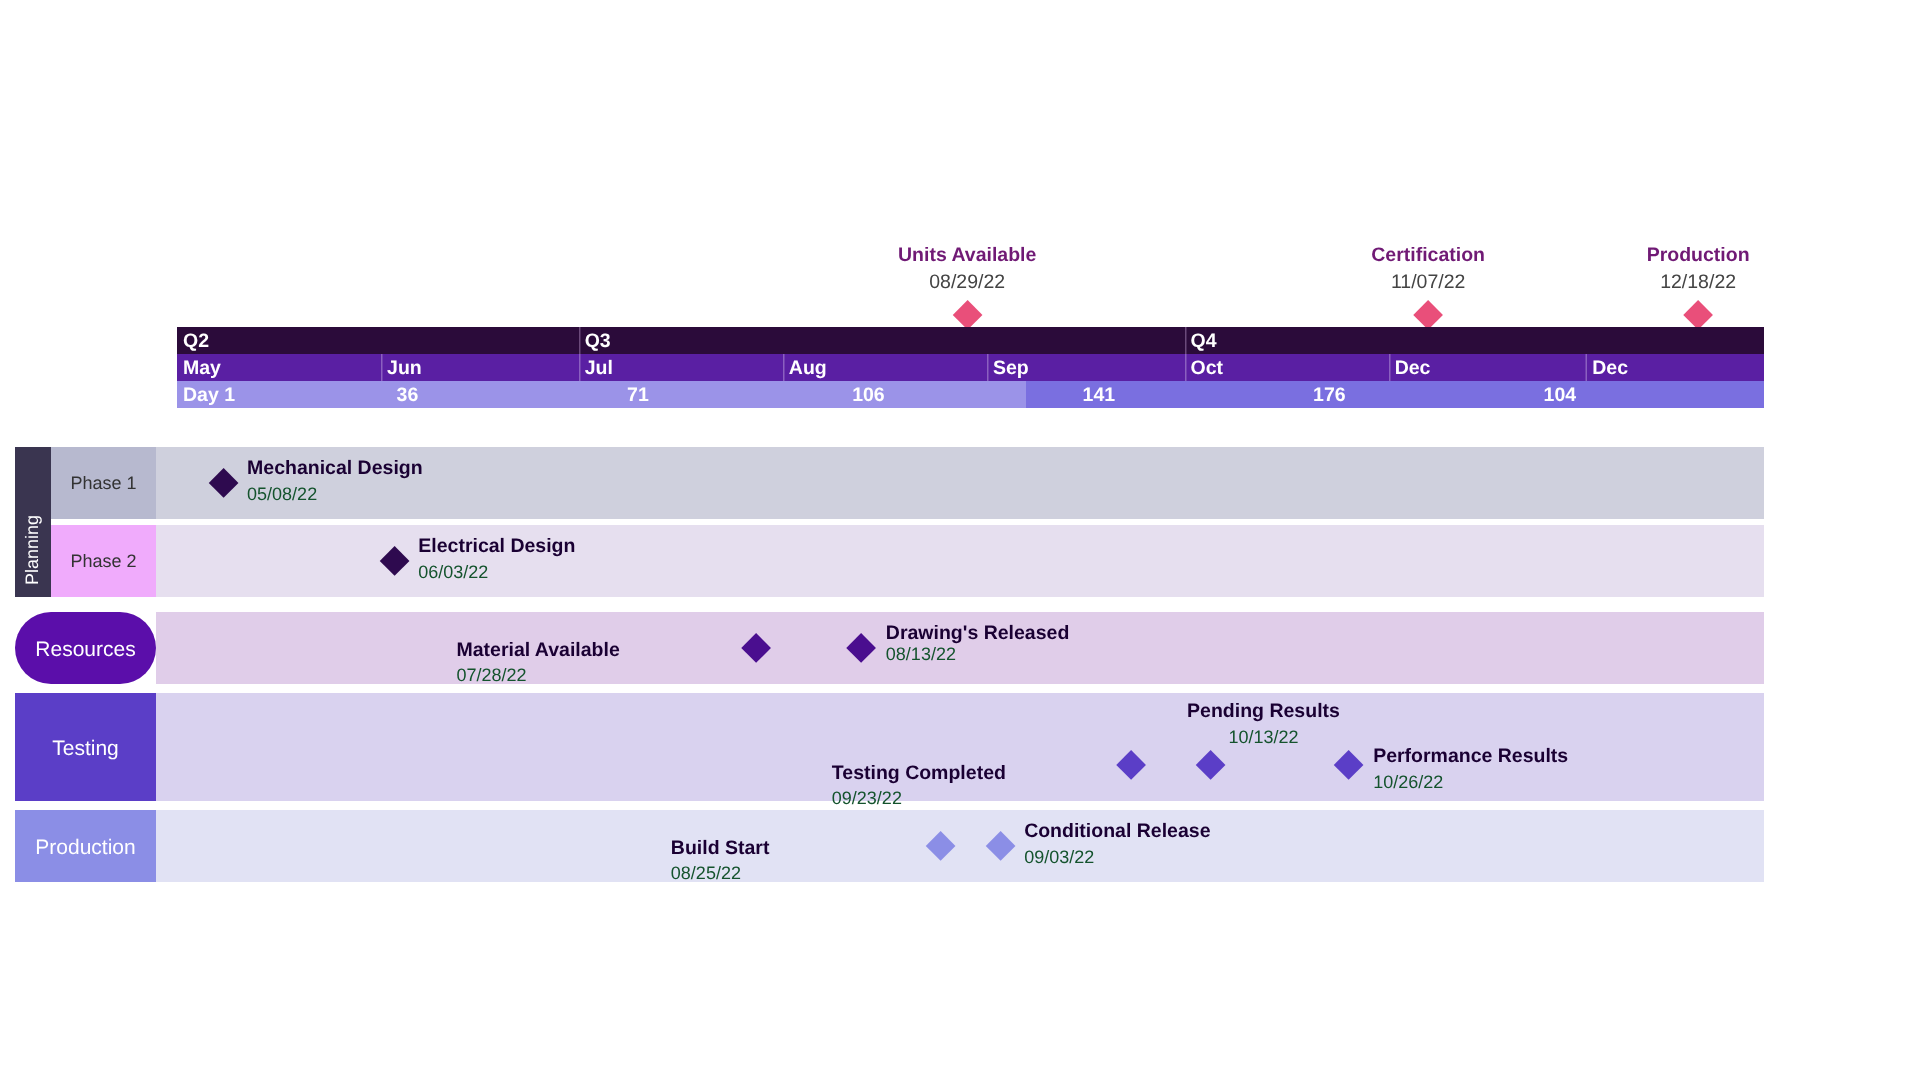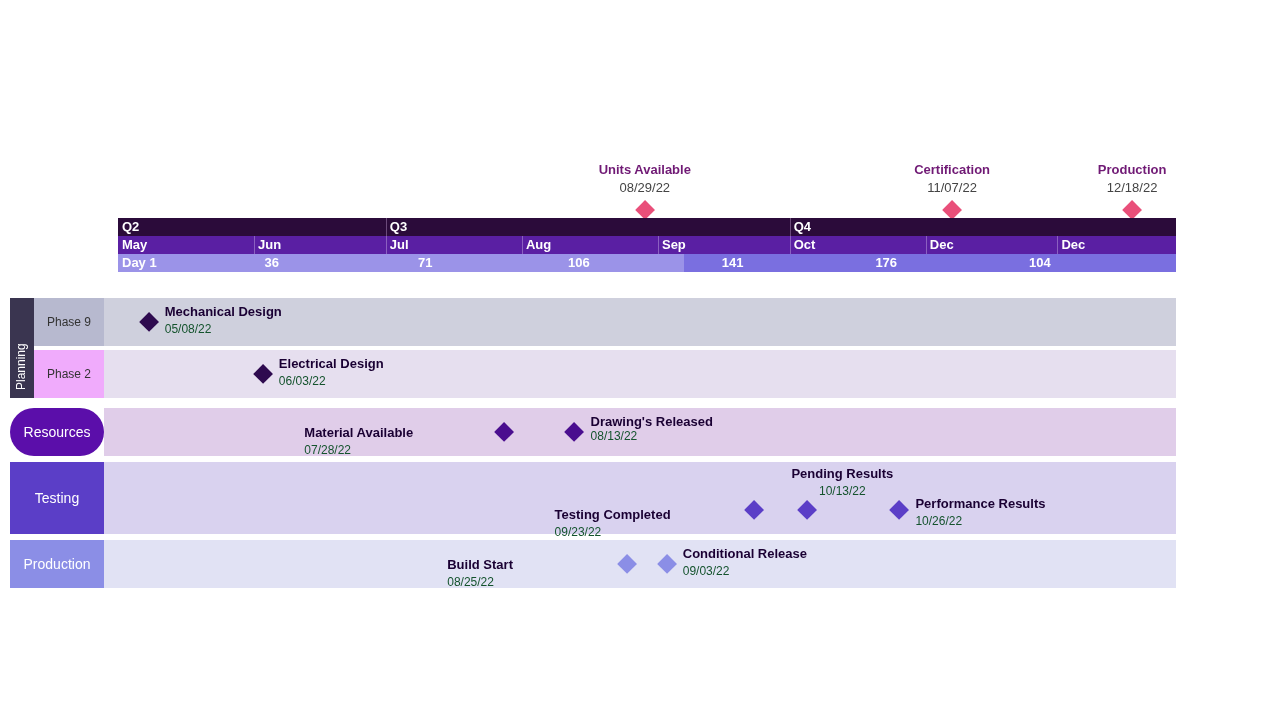--- a/index.html
+++ b/index.html
@@ -53,21 +53,21 @@
     <div class="abs tl-text" style="left:1061.4688796680498px;top:236px;height:18px;line-height:18px;">Dec</div>
     <div class="abs" style="left:118px;top:254px;width:1058px;height:18px;background:#7a6fe0;"></div>
     <div class="abs tl-text" style="top: 254px; height: 18px; line-height: 18px; left: 122px;">Day 1</div>
     <div class="abs tl-text" style="top: 254px; height: 18px; line-height: 18px; left: 251.651px; width: 40px; text-align: center;">36</div>
     <div class="abs tl-text" style="top: 254px; height: 18px; line-height: 18px; left: 405.303px; width: 40px; text-align: center;">71</div>
     <div class="abs tl-text" style="top: 254px; height: 18px; line-height: 18px; left: 558.954px; width: 40px; text-align: center;">106</div>
     <div class="abs tl-text" style="top: 254px; height: 18px; line-height: 18px; left: 712.606px; width: 40px; text-align: center;">141</div>
     <div class="abs tl-text" style="top: 254px; height: 18px; line-height: 18px; left: 866.257px; width: 40px; text-align: center;">176</div>
     <div class="abs tl-text" style="top: 254px; height: 18px; line-height: 18px; left: 1019.91px; width: 40px; text-align: center;">104</div>
     <div class="abs" style="left:118px;top:254px;width:566.3153526970955px;height:18px;background:rgba(255,255,255,0.25);"></div>
-    <div class="abs phase-cell" style="left:34px;top:298px;width:70px;height:48px;background:#b7b9cf;">Phase 9</div>
+    <div class="abs phase-cell" style="left:34px;top:298px;width:70px;height:48px;background:#b7b9cf;">Phase 1</div>
     <div class="abs" style="left:104px;top:298px;width:1072px;height:48px;background:#cfd0dd;"></div>
     <div class="abs diamond" style="left:141.65922264456606px;top:314.9289321881345px;width:14.14213562373095px;height:14.14213562373095px;background:#2e0a4f;"></div>
     <div class="abs ms-title" style="left:164.73029045643153px;top:304px;">Mechanical Design</div>
     <div class="abs ms-date" style="left:164.73029045643153px;top:322px;">05/08/22</div>
     <div class="abs phase-cell" style="left:34px;top:350px;width:70px;height:48px;background:#f0abfc;">Phase 2</div>
     <div class="abs" style="left:104px;top:350px;width:1072px;height:48px;background:#e6dfef;"></div>
     <div class="abs diamond" style="left:255.80030148274034px;top:366.9289321881345px;width:14.14213562373095px;height:14.14213562373095px;background:#2e0a4f;"></div>
     <div class="abs ms-title" style="left:278.8713692946058px;top:356px;">Electrical Design</div>
     <div class="abs ms-date" style="left:278.8713692946058px;top:374px;">06/03/22</div>
     <div class="abs" style="left:10px;top:298px;width:24px;height:100px;background:#3a3550;display:flex;align-items:center;justify-content:center;"></div>

